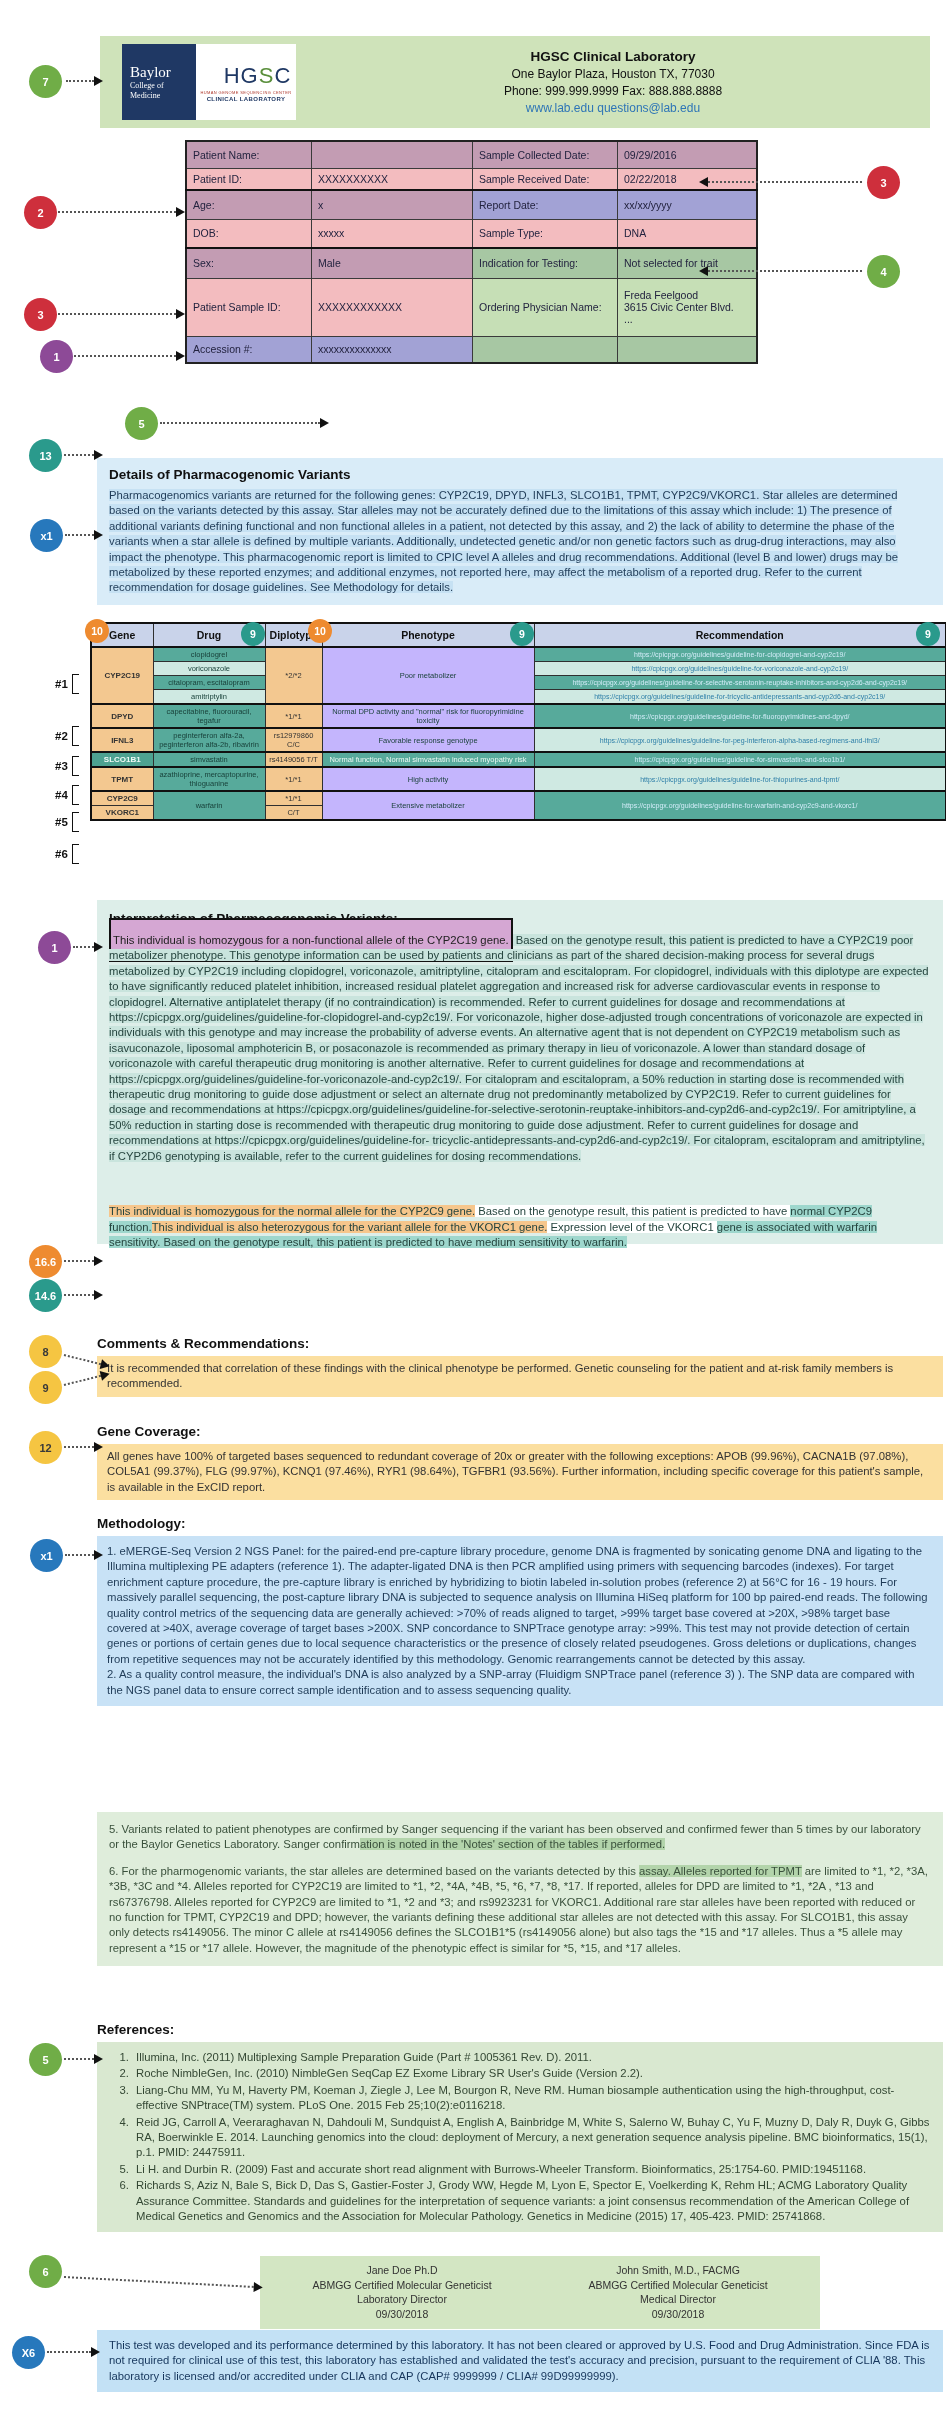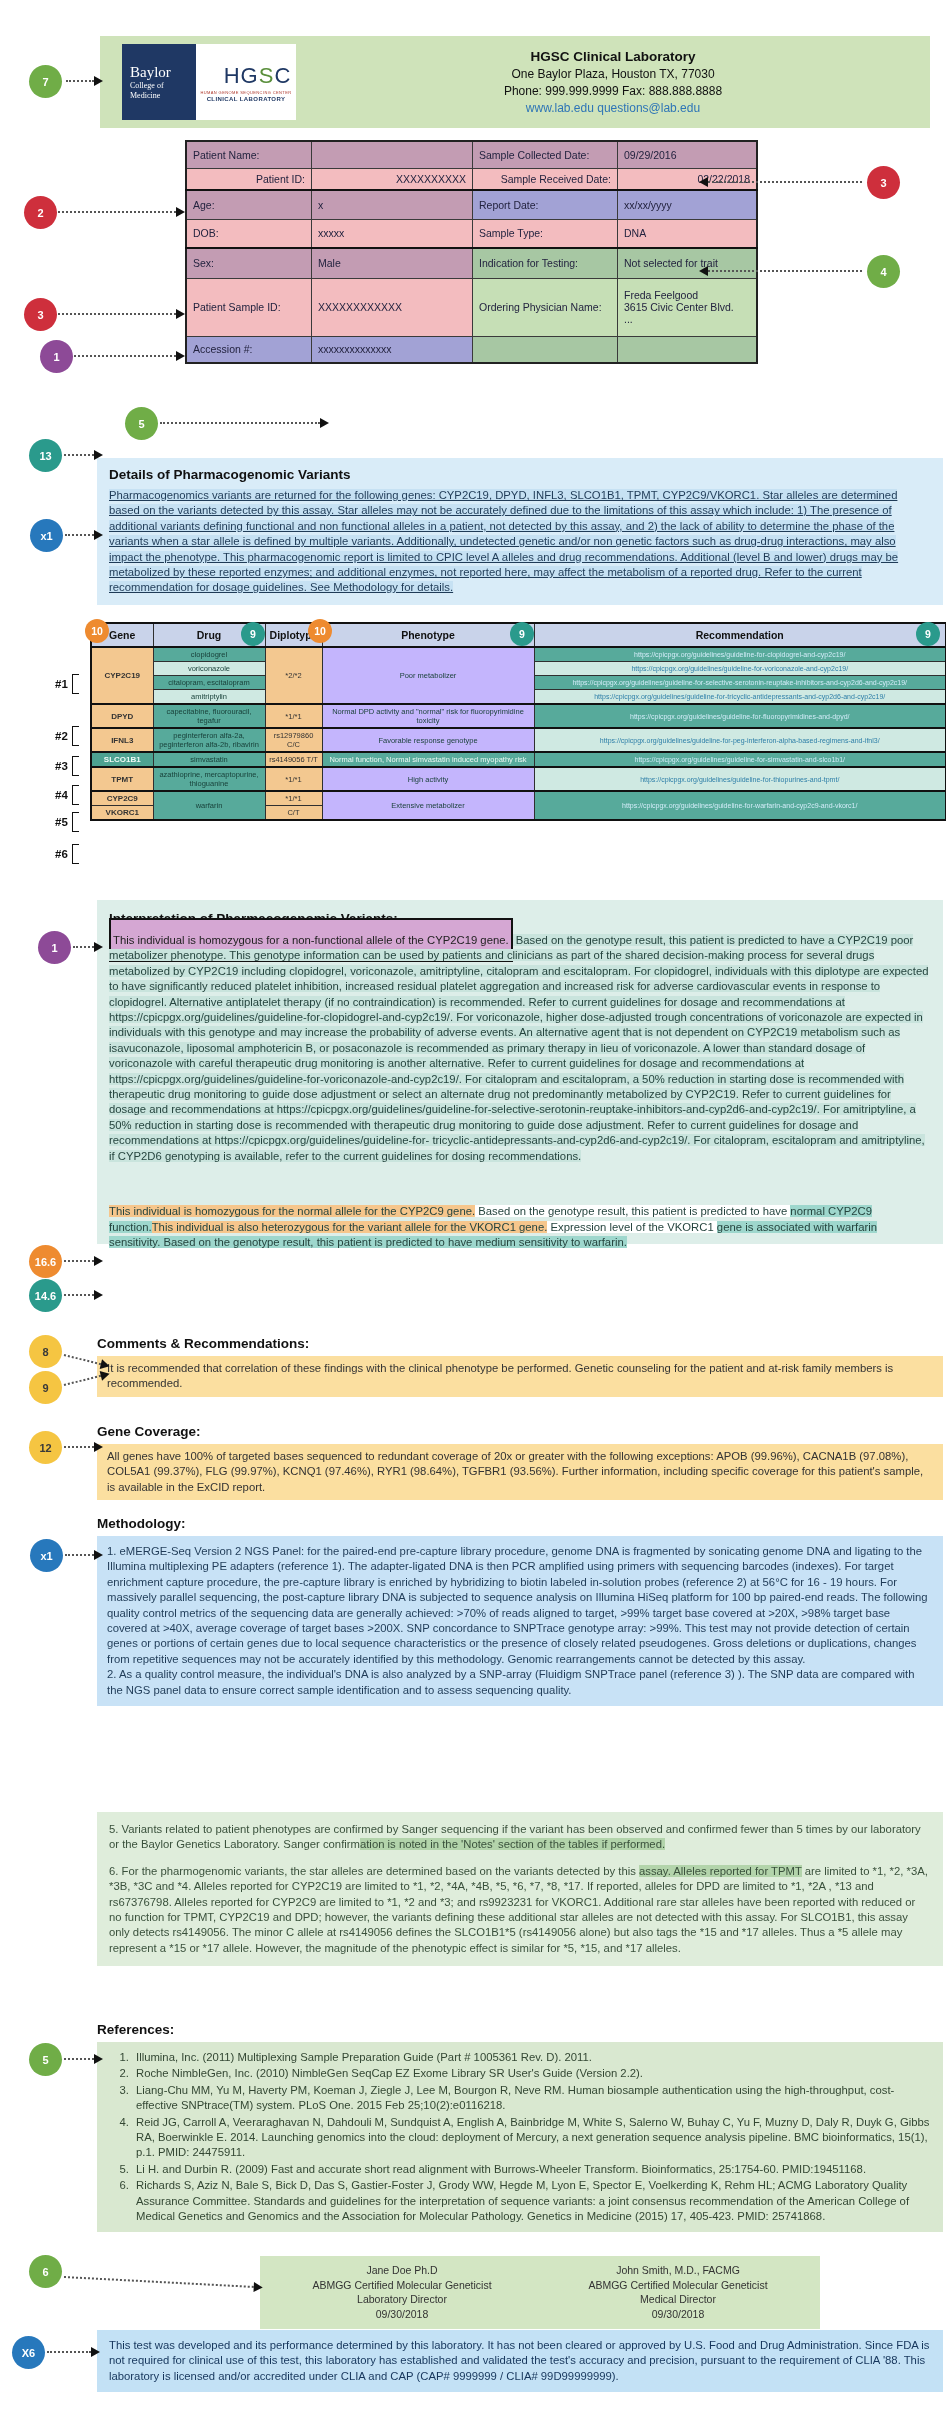--- a/index.html
+++ b/index.html
@@ -21,40 +21,40 @@
   .hdr-text .t1{font-weight:bold;font-size:13.5px;margin-bottom:3px;}
   .hdr-text .t2{font-size:12px;margin-bottom:3px;}
   .hdr-text .t4{font-size:12px;color:#2e75b6;}
 
   
   .ptable{position:absolute;left:185px;top:140px;border-collapse:collapse;font-size:10.5px;color:#23233f;}
   .ptable td{border:1px solid #3a3a3a;padding:4px 6px;vertical-align:middle;}
   .ptable{border:2px solid #222;}
   .ptable td.v2multi{white-space:pre-line;}
   .ptable tr{height:27px;}
-  .ptable tr.pr2{height:22px;text-align:right;} .ptable tr.pr3{height:29px;} .ptable tr.pr4{height:29px;}
+  .ptable tr.pr2{height:22px;} .ptable tr.pr3{height:29px;} .ptable tr.pr4{height:29px;}
   .ptable tr.pr5{height:30px;} .ptable tr.pr6{height:58px;} .ptable tr.pr7{height:27px;}
   .ptable tr.pr3 td{border-top:2px solid #111;}
   .ptable tr.pr5 td{border-top:2px solid #111;}
   .c-mauve{background:#c39cb3;} .c-pink{background:#f3bcbf;} .c-lav{background:#a2a2d5;}
   .c-grn{background:#a7c7a3;} .c-grnl{background:#c6dfb6;}
   .w1{width:112px;margin-top:23px;} .w2{width:148px;} .w3{width:132px;} .w4{width:126px;}
 
   
   .title{position:absolute;left:328px;top:386px;width:398px;background:#cfe3ba;text-align:center;
          font-weight:bold;font-size:19px;color:#24421f;padding:7px 0;line-height:1.35;}
 
   
   .shead{font-weight:bold;font-size:13.5px;color:#111;}
   .body-txt{font-size:11.3px;line-height:15.4px;}
 
   
   .details{position:absolute;left:97px;top:458px;width:846px;background:#d9ecf8;padding:9px 12px;box-sizing:border-box;}
   .details p{margin:6px 0 0 0;color:#1f3b57;}
-  .details p span{background:#c6e1f3;text-decoration:underline;}
+  .details p span{background:#c6e1f3;}
 
   
   .gwrap{position:absolute;left:55px;top:622px;width:890px;}
   .gtable{border-collapse:collapse;margin-left:35px;width:855px;table-layout:fixed;font-size:7.5px;color:#173f38;}
   .gtable td,.gtable th{border:1px solid #2f2f2f;padding:2px 3px;text-align:center;vertical-align:middle;word-wrap:break-word;}
   .gtable{border:2px solid #111;}
   .gtable th{background:#c9d3ea;color:#111;font-size:10.5px;font-weight:bold;padding:5px 2px;border-bottom:2.5px solid #111;}
   .gtable tr.gs td{border-top:2.5px solid #111;}
   .td-peach{background:#f3c890;color:#333;}
   .td-gene{background:#f3c890;color:#333;font-weight:bold;font-size:8px;}

